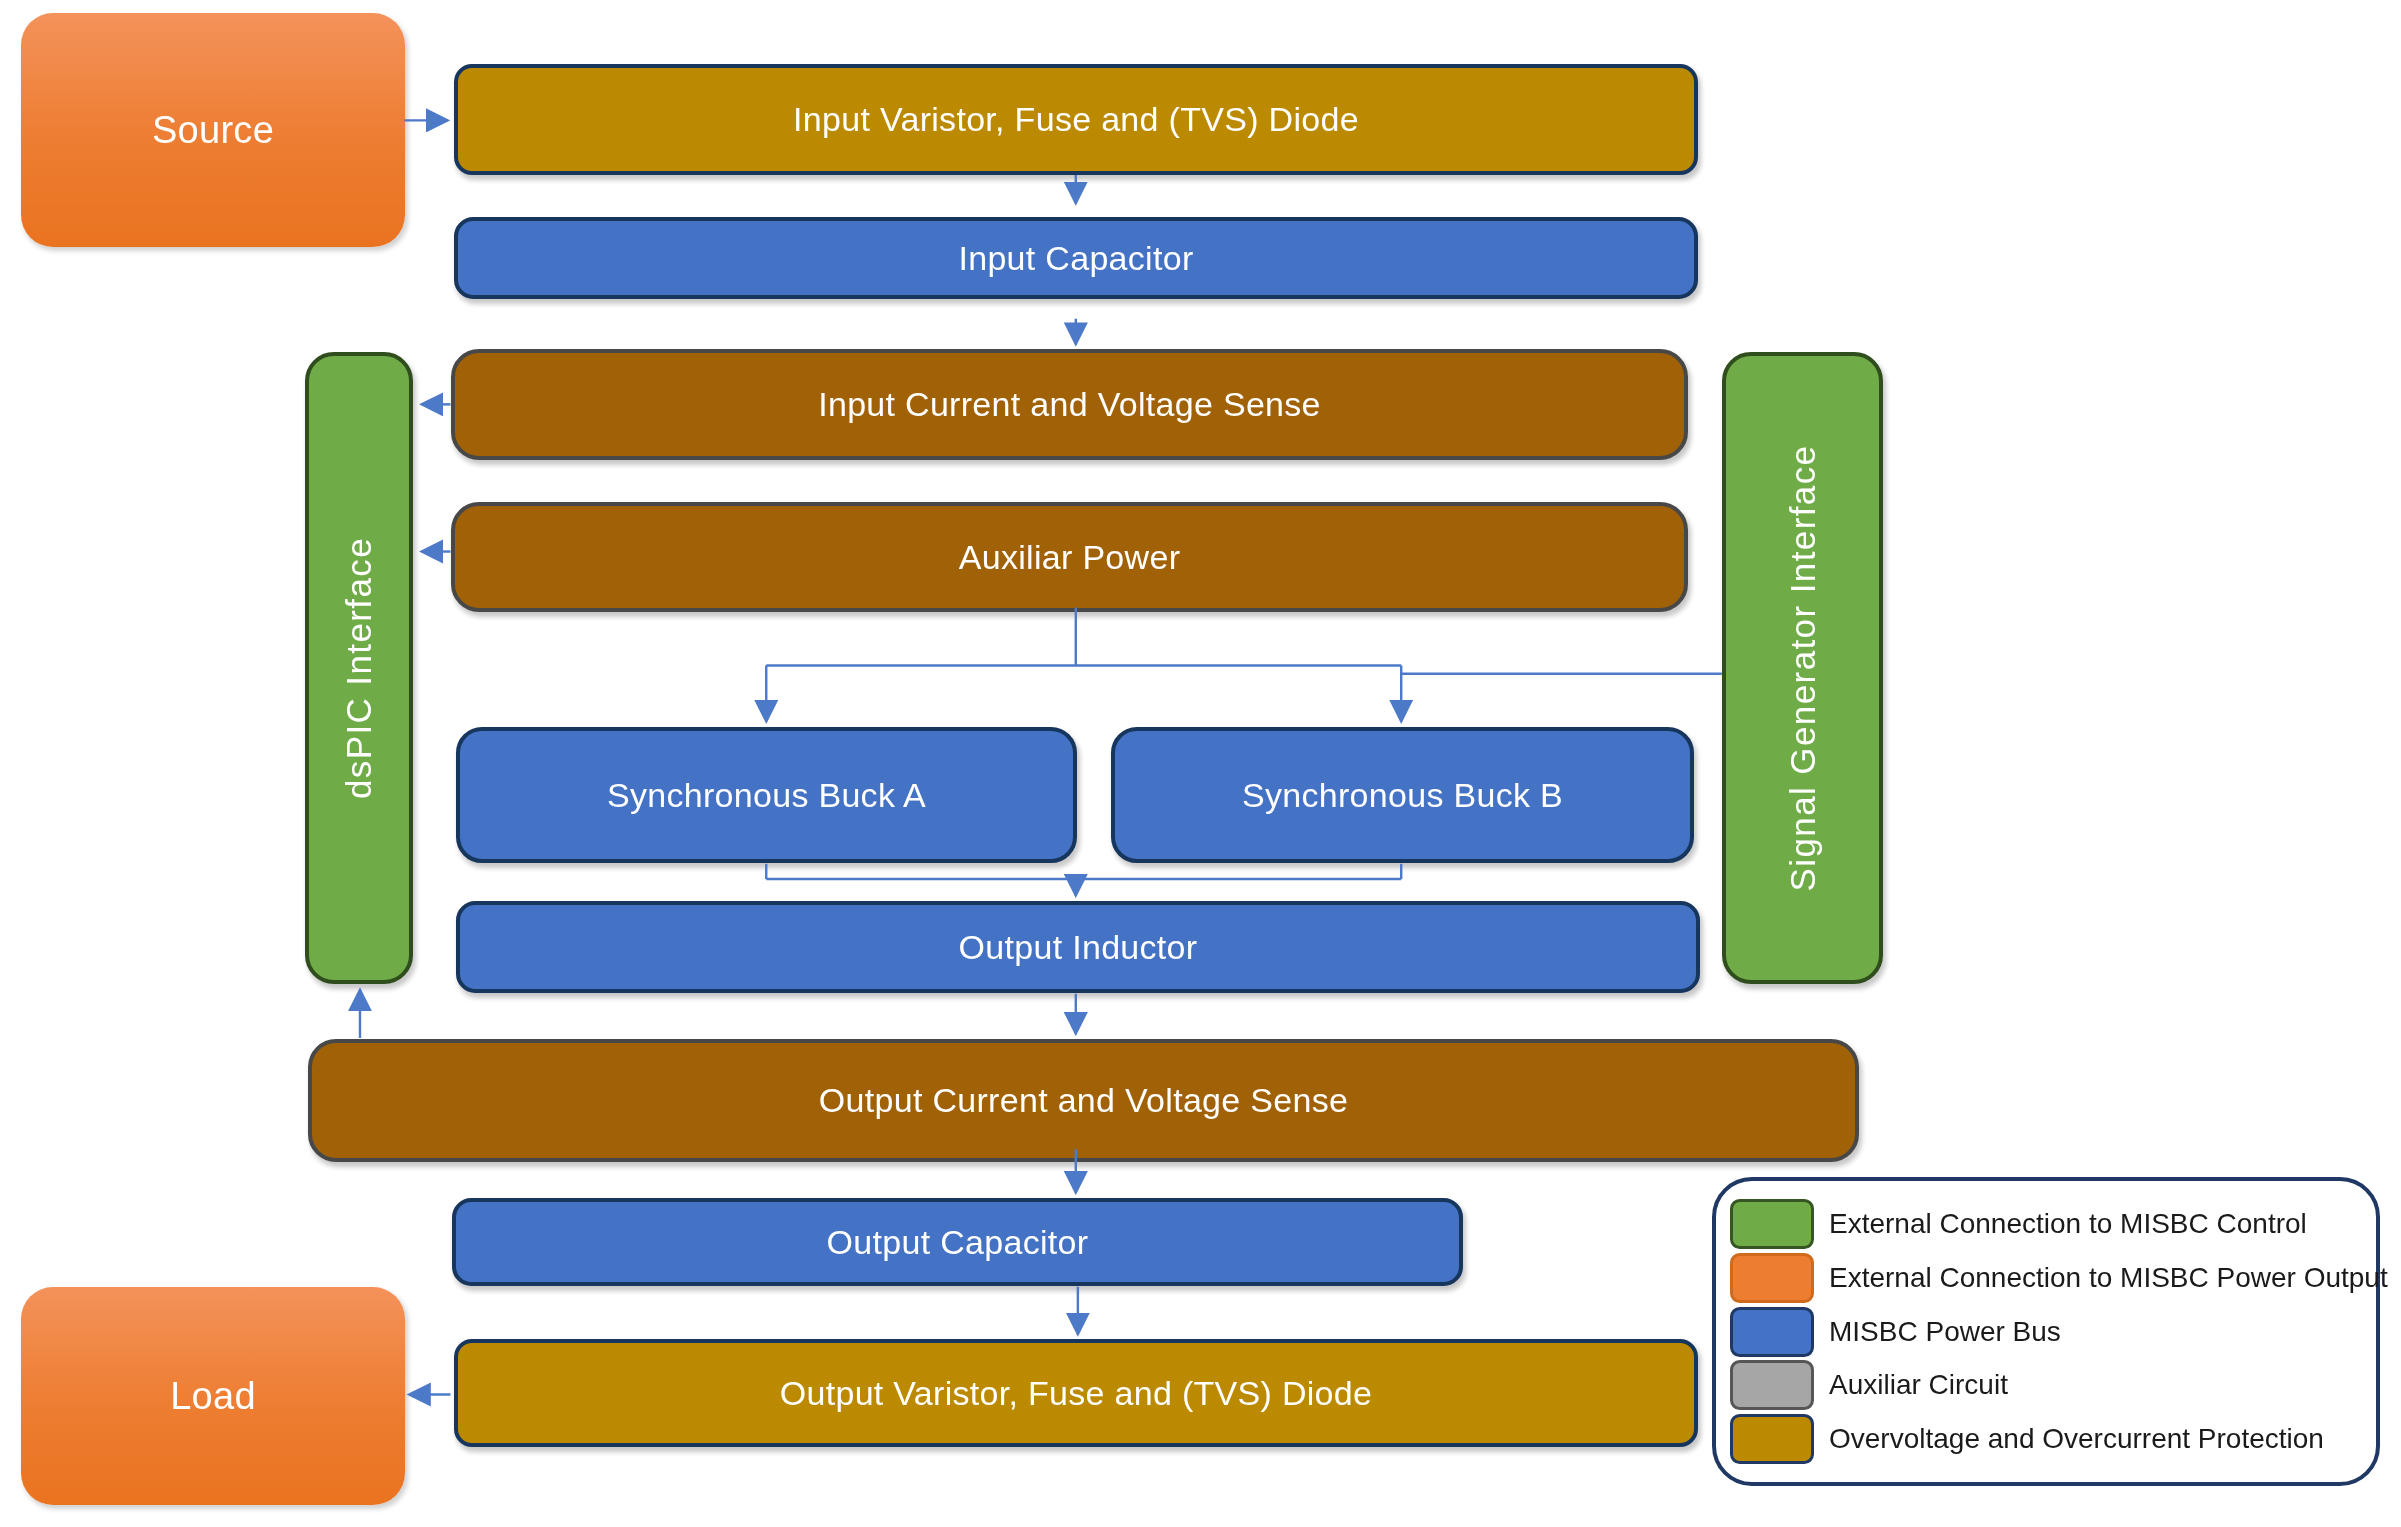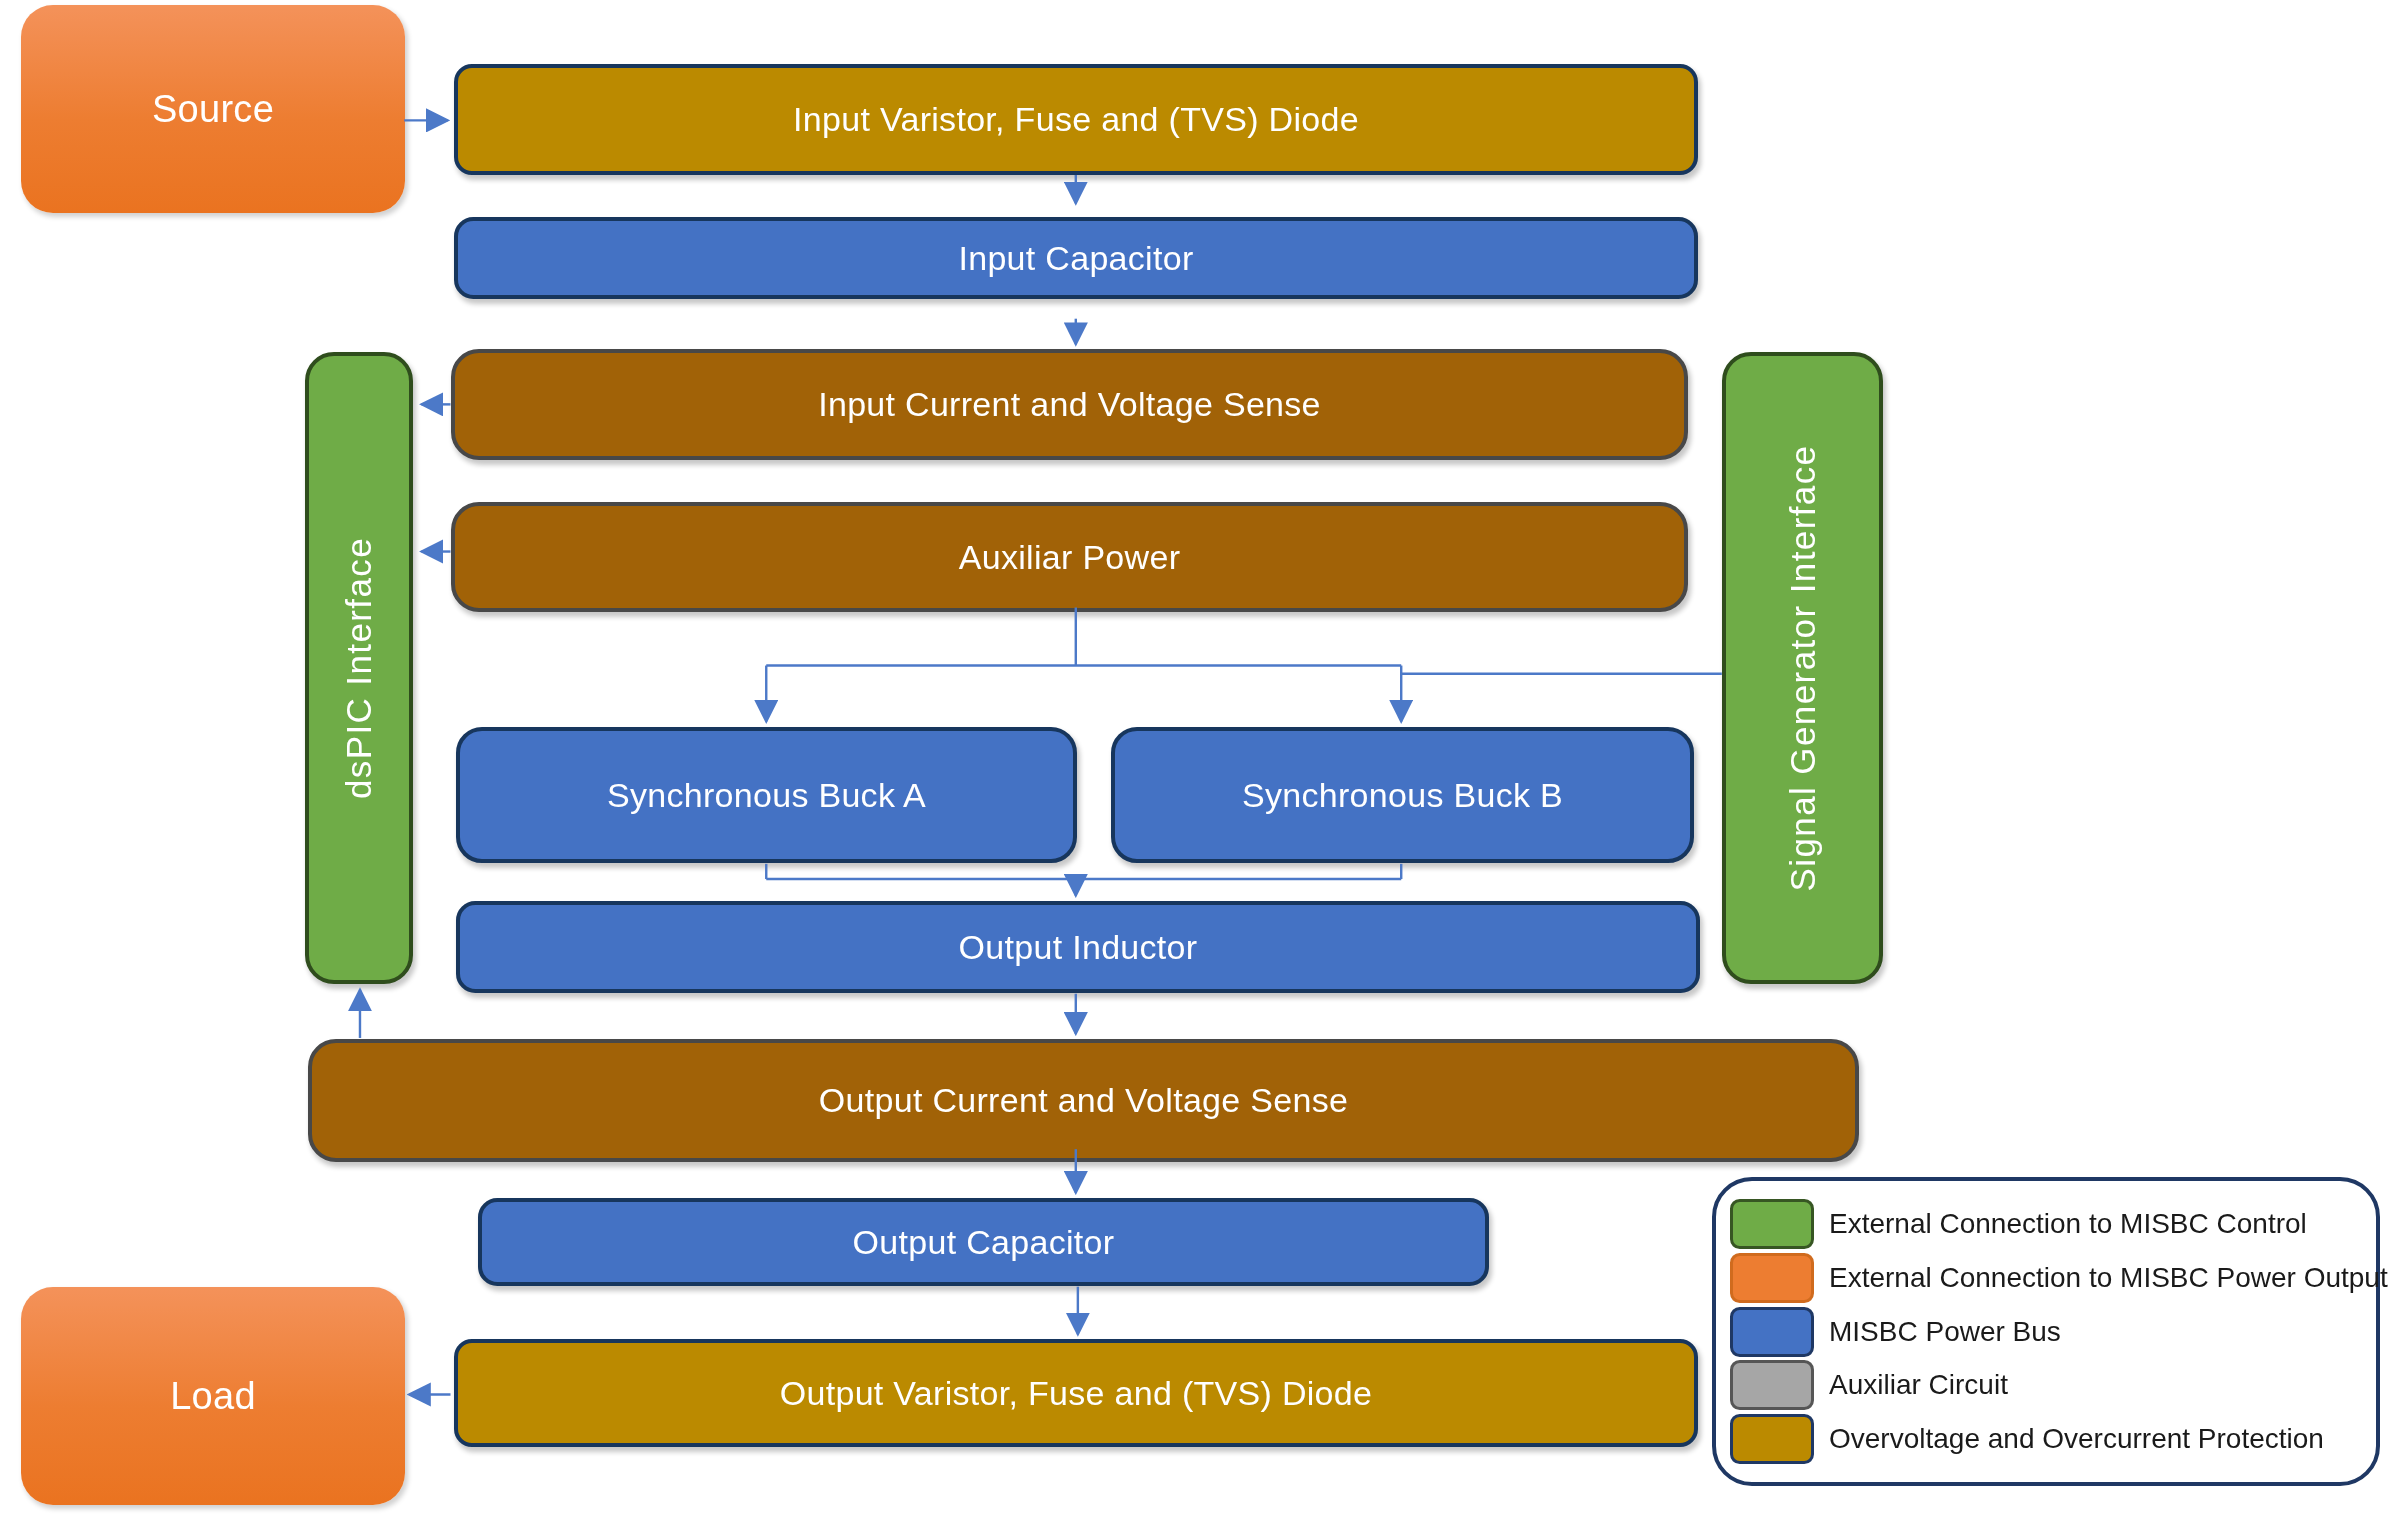--- a/index.html
+++ b/index.html
@@ -60,21 +60,21 @@
   .legend-label{
     color:#1a1a1a;font-size:28px;white-space:nowrap;
   }
   #connectors{position:absolute;left:0;top:0;pointer-events:none;}
 </style>
 </head>
 <body>
 
 <div id="stage">
 
-  <div class="box orange" style="left:21px;top:5px;width:384px;height:208px">
+  <div class="box orange" style="left:21px;top:13px;width:384px;height:234px">
     <span class="lbl">Source</span>
   </div>
   <div class="box orange" style="left:21px;top:1287px;width:384px;height:218px">
     <span class="lbl">Load</span>
   </div>
 
   <div class="box gold" style="left:454px;top:64px;width:1244px;height:111px">
     <span class="lbl">Input Varistor, Fuse and (TVS) Diode</span>
   </div>
   <div class="box blue" style="left:454px;top:217px;width:1244px;height:82px">
@@ -100,21 +100,21 @@
   <div class="box blue" style="left:1111px;top:727px;width:583px;height:136px;border-radius:26px">
     <span class="lbl">Synchronous Buck B</span>
   </div>
 
   <div class="box blue" style="left:456px;top:901px;width:1244px;height:92px">
     <span class="lbl">Output Inductor</span>
   </div>
   <div class="box gray" style="left:308px;top:1039px;width:1551px;height:123px">
     <span class="lbl">Output Current and Voltage Sense</span>
   </div>
-  <div class="box blue" style="left:478px;top:1198px;width:1011px;height:88px">
+  <div class="box blue" style="left:452px;top:1198px;width:1011px;height:88px">
     <span class="lbl">Output Capacitor</span>
   </div>
   <div class="box gold" style="left:454px;top:1339px;width:1244px;height:108px">
     <span class="lbl">Output Varistor, Fuse and (TVS) Diode</span>
   </div>
 
   <div id="legend" style="left:1712px;top:1177px;width:668px;height:309px">
     <div class="legend-row">
       <span class="swatch sw-green" style="background: rgb(111, 172, 71);"></span>
       <span class="legend-label">External Connection to MISBC Control</span>

